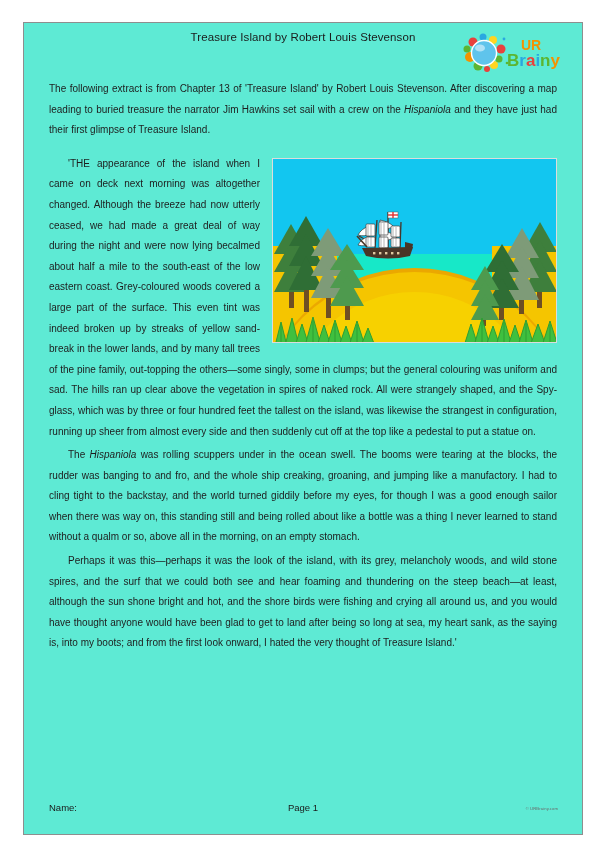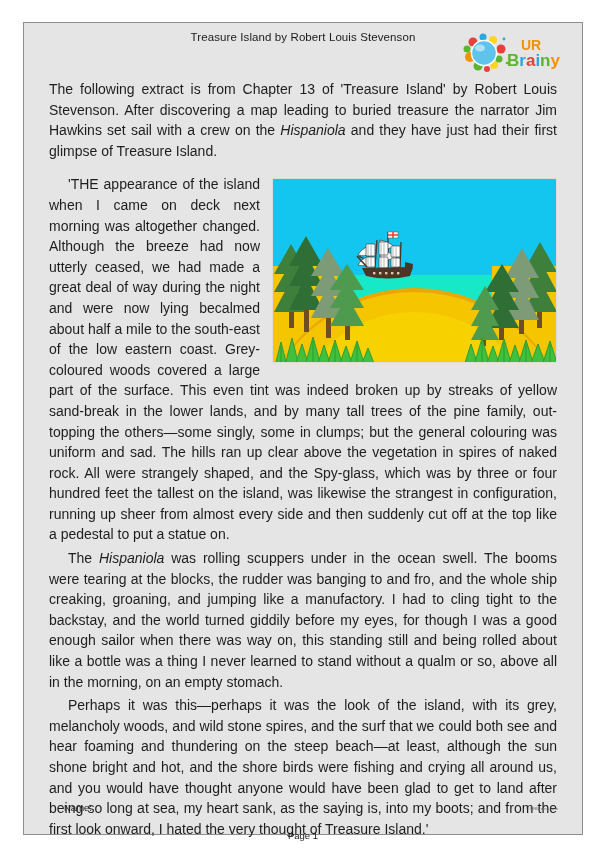--- a/index.html
+++ b/index.html
@@ -15,21 +15,21 @@
     overflow: hidden;
   }
   #page {
     position: absolute;
     left: 23px;
     top: 22px;
     width: 560px;
     height: 813px;
     border: 1px solid #8e8e8e;
     box-sizing: border-box;
-    background: #e5e5e5;
+    background: #5eead4;
   }
   
   .header {
     position: relative;
     height: 50px;
   }
   .header-titles {
     text-align: center;
     padding-top: 8px;
   }
@@ -50,21 +50,21 @@
     right: 7px;
     top: 10px;
     width: 112px;
     height: 40px;
   }
   
   .content {
     padding: 6px 25px 0 25px;
   }
   p.para {
-    font-size: 14px;
+    font-size: 10px;
     line-height: 20.6px;
     margin: 0 0 3px 0;
     text-align: justify;
     color: #1d1d1d;
   }
   p.intro { margin-bottom: 13px; }
   p.indent { text-indent: 19px; }
   .it { font-style: italic; }
   
   .picture {
@@ -131,26 +131,26 @@
     left: 0; right: 0; bottom: 0;
     height: 44px;
     border-top: 0;
   }
   .footer-inner {
     position: relative;
     height: 100%;
   }
   .f-name {
     position: absolute; left: 25px; top: 12px;
-    font-size: 9.5px; color: #1a1a1a; margin-left: 15px;
+    font-size: 9.5px; color: #1a1a1a;
   }
   .f-page {
     position: absolute; left: 0; right: 0; top: 12px;
     text-align: center;
-    font-size: 9.5px; color: #1a1a1a; margin-top: 28px;
+    font-size: 9.5px; color: #1a1a1a;
   }
   .f-copy {
     position: absolute; right: 24px; top: 16px;
     font-size: 4.2px; color: #6a6a6a;
     letter-spacing: 0.1px;
   }
   .clearfix::after { content: ""; display: block; clear: both; }
 </style>
 </head>
 <body>

